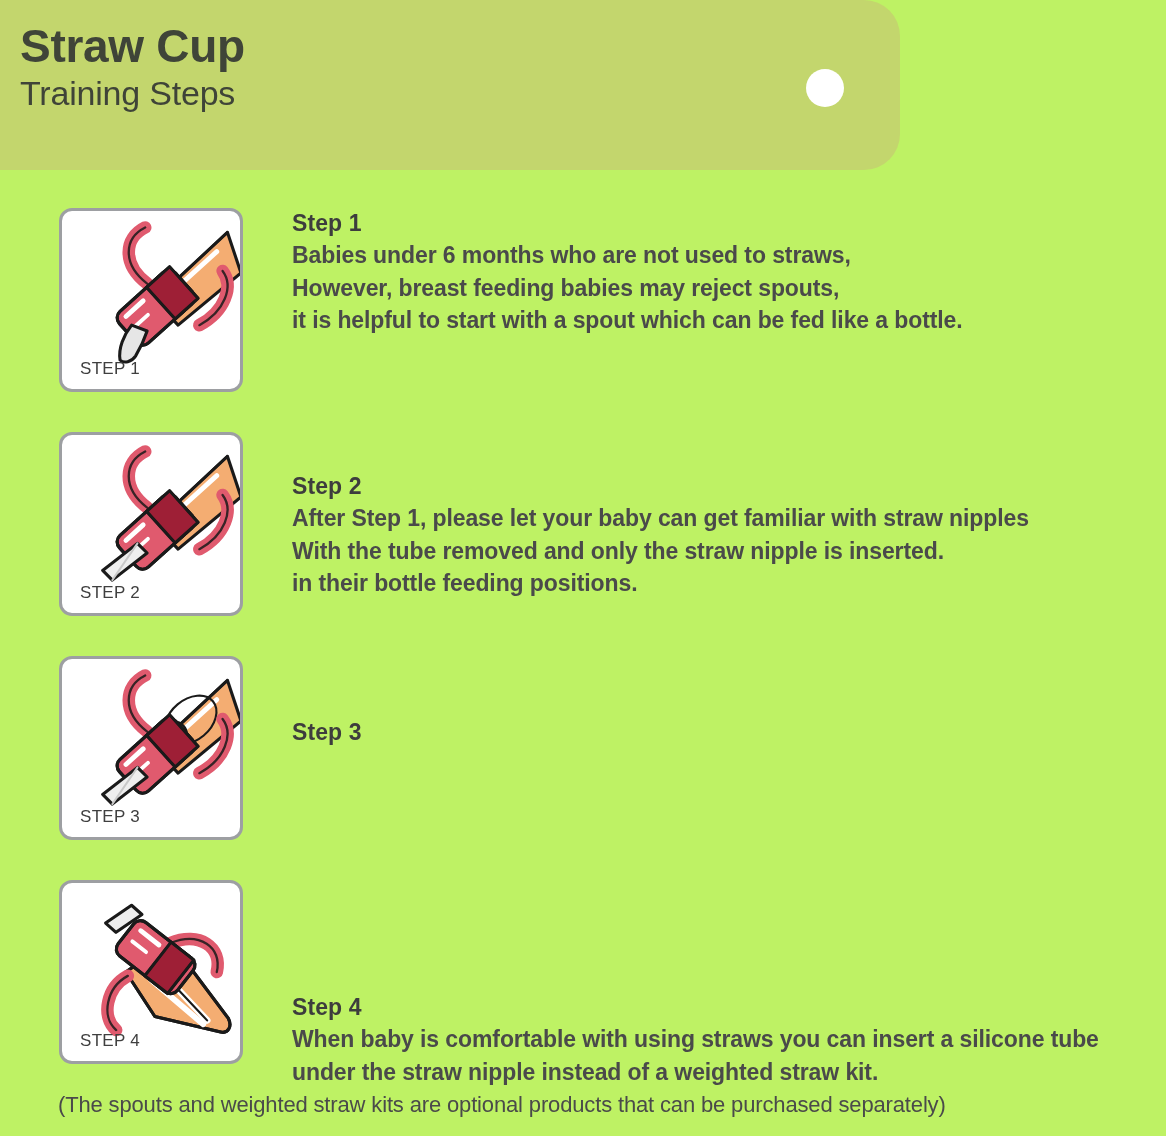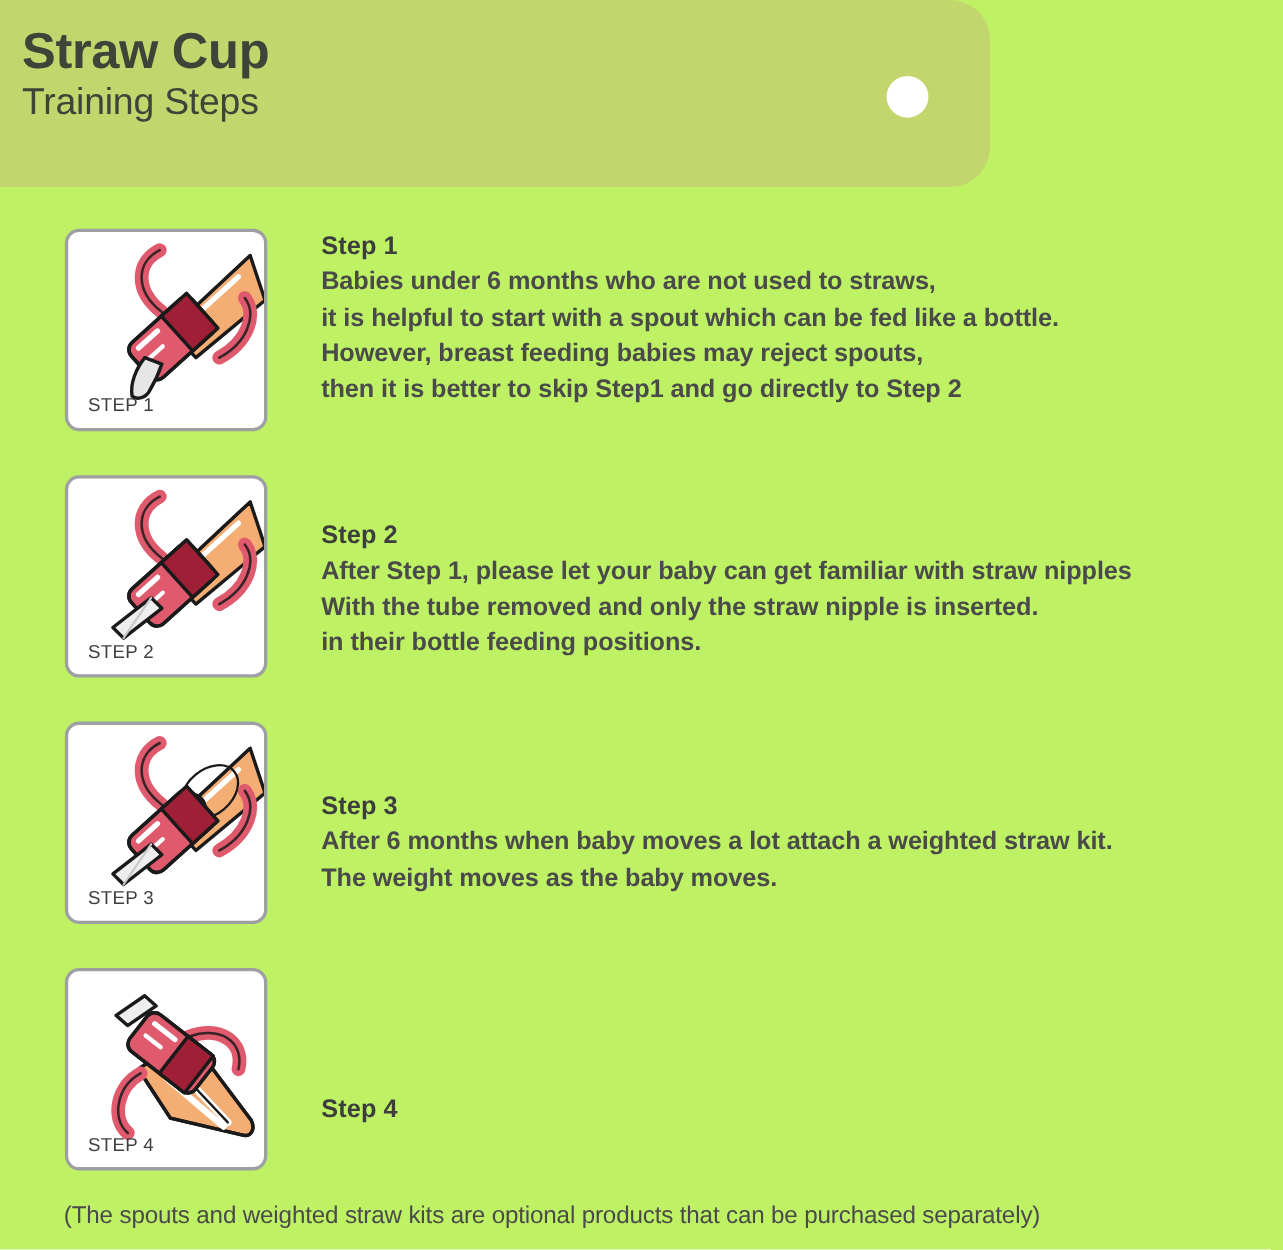--- a/index.html
+++ b/index.html
@@ -189,23 +189,22 @@
 
             <path d="M72 118 C64 128 58 142 60 154 C64 158 72 156 76 150 C82 140 86 130 88 124 Z" fill="#e6e6e6"></path>
           </g>
         </svg>
         <div class="step-box-label">STEP 1</div>
       </div>
       <div class="step-text">
         <div class="step-heading">Step 1</div>
         <div class="step-lines">
           <p>Babies under 6 months who are not used to straws,</p>
+          <p>However, breast feeding babies may reject spouts,</p>
           <p>it is helpful to start with a spout which can be fed like a bottle.</p>
-          <p>However, breast feeding babies may reject spouts,</p>
-          <p>then it is better to skip Step1 and go directly to Step 2</p>
         </div>
       </div>
     </div>
 
     <div class="step-row r2">
       <div class="step-box">
         <svg viewBox="0 0 184 184">
           <g stroke="#1a1a1a" stroke-width="3.2" stroke-linejoin="round" stroke-linecap="round">
             <path d="M171 22 L96 92 L120 118 L185 64 Z" fill="#f4ad72"></path>
             <path d="M171 22 L96 92" fill="none" stroke="#1a1a1a" stroke-width="2.6"></path>
@@ -263,24 +262,20 @@
               <path d="M68 100 L86 100" stroke="#ffffff" stroke-width="4" stroke-linecap="round" fill="none"></path>
             </g>
             <path d="M78 112 L88 122 L52 150 L42 140 Z" fill="#eeeeee"></path>
             <path d="M78 112 L52 150" fill="none" stroke="#c9c9c9" stroke-width="2"></path>
           </g>
         </svg>
         <div class="step-box-label">STEP 3</div>
       </div>
       <div class="step-text">
         <div class="step-heading">Step 3</div>
-        <div class="step-lines">
-          <p>After 6 months when baby moves a lot attach a weighted straw kit.</p>
-          <p>The weight moves as the baby moves.</p>
-        </div>
       </div>
     </div>
 
     <div class="step-row r4">
       <div class="step-box">
         <svg viewBox="0 0 184 184">
           <g stroke="#1a1a1a" stroke-width="3.2" stroke-linejoin="round" stroke-linecap="round">
 
             <path d="M66 92 L112 60 L172 140 C176 148 172 156 164 154 L96 138 Z" fill="#f4ad72"></path>
             <path d="M66 92 L112 60 L172 140 C176 148 172 156 164 154 L96 138 Z" fill="none" stroke="#1a1a1a" stroke-width="3.2"></path>
@@ -307,20 +302,24 @@
               <path d="M68 78 L86 78" stroke="#ffffff" stroke-width="4" stroke-linecap="round" fill="none"></path>
             </g>
 
             <path d="M56 26 L68 34 L44 56 L32 48 Z" fill="#eeeeee" transform="translate(14 -4) rotate(8 50 40)"></path>
           </g>
         </svg>
         <div class="step-box-label">STEP 4</div>
       </div>
       <div class="step-text">
         <div class="step-heading">Step 4</div>
+        <div class="step-lines">
+          <p>When baby is comfortable with using straws you can insert a silicone tube</p>
+          <p>under the straw nipple instead of a weighted straw kit.</p>
+        </div>
       </div>
     </div>
 
   </div>
 
   <div class="footer-note">(The spouts and weighted straw kits are optional products that can be purchased separately)</div>
 
 </div>
 
 </body></html>

